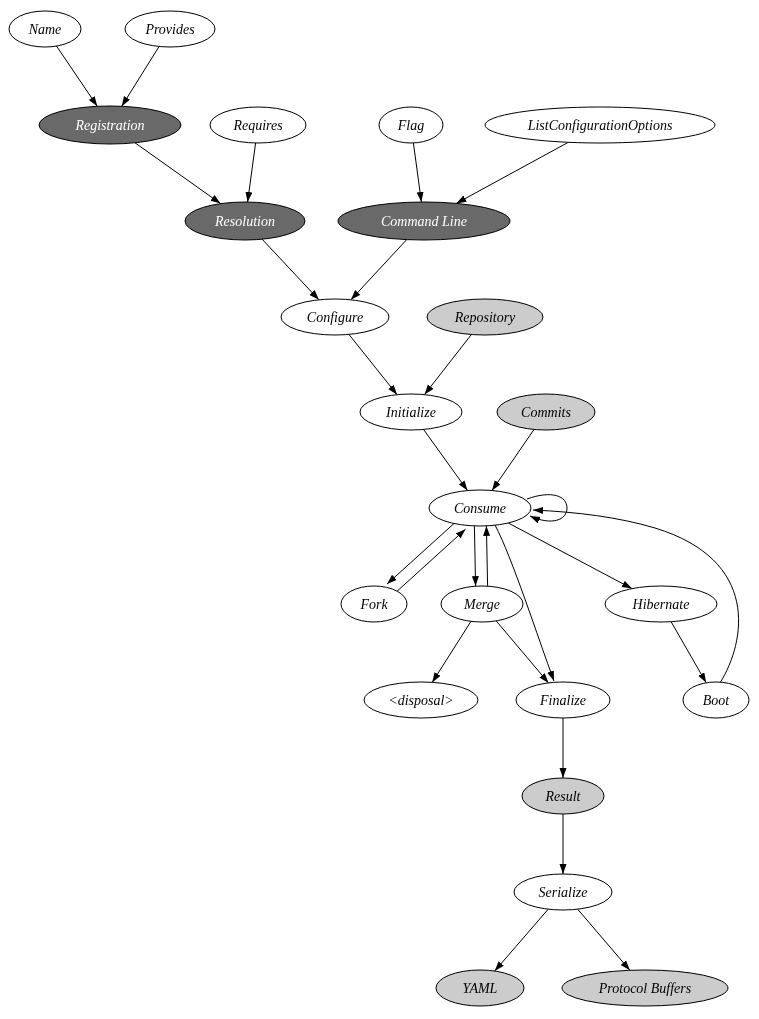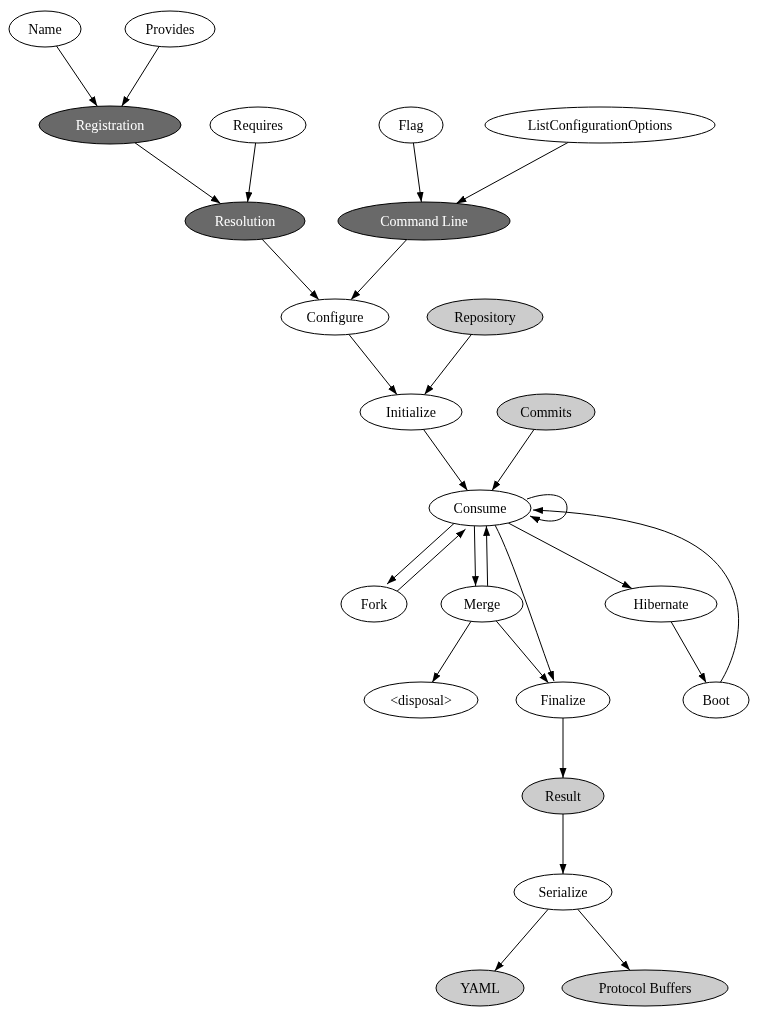--- a/index.html
+++ b/index.html
@@ -2,20 +2,21 @@
 <html><head>
 <meta charset="utf-8">
 <style>
   html, body { margin: 0; padding: 0; background: #ffffff; }
   #stage {
     position: relative;
     width: 759px;
     height: 1019px;
     background: #ffffff;
     overflow: hidden;
+    font-style: italic;
   }
   svg { display: block; }
   .edge { stroke: #000000; stroke-width: 1; fill: none; }
   .node-ellipse { stroke-width: 1; }
   text {
     font-family: "Liberation Serif", "DejaVu Serif", serif;
     font-size: 14px;
   }
 </style>
 </head>

